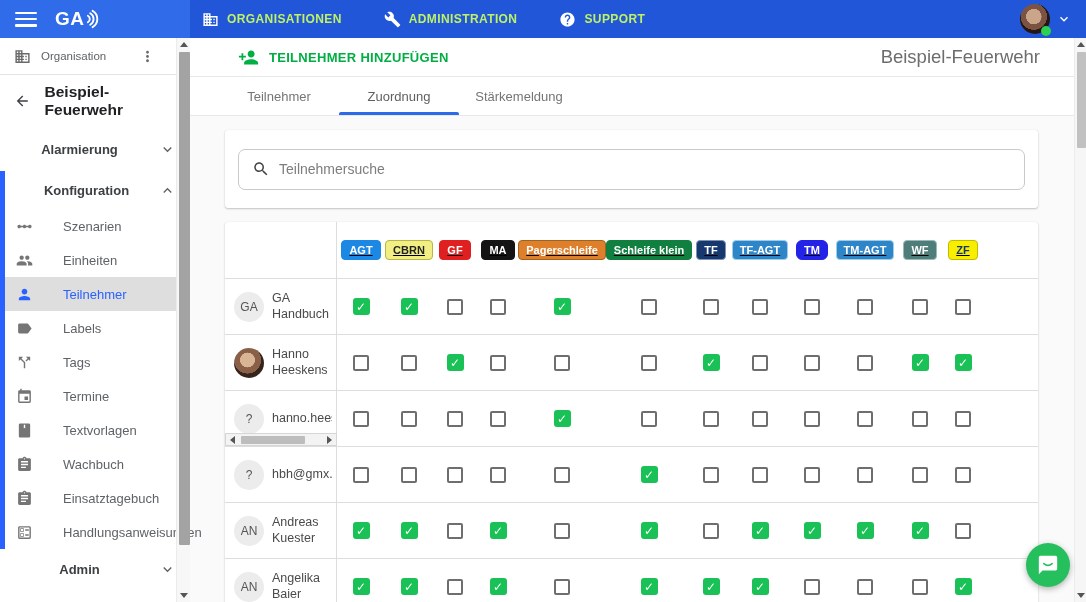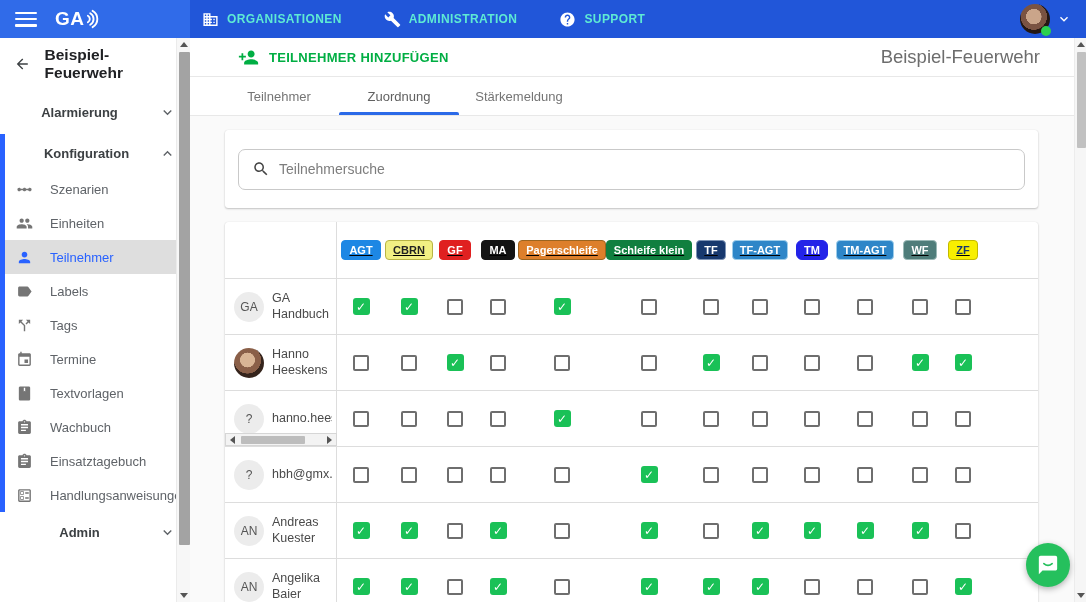--- a/index.html
+++ b/index.html
@@ -8,21 +8,21 @@
 
   
   .topbar { position:absolute; left:0; top:0; width:1086px; height:38px; display:flex; z-index:50; }
   .topbar-left { width:190px; height:38px; background:#306be9; display:flex; align-items:center; padding-left:15px; gap:18px; flex:none; }
   .topbar-main { flex:1; height:38px; background:#2156d9; display:flex; align-items:center; padding-left:12px; }
   .hamburger { width:22px; height:15px; display:flex; flex-direction:column; justify-content:space-between; cursor:pointer; background:none; border:none; }
   .hamburger span { display:block; height:2.6px; background:#fff; border-radius:1px; }
   .logo { display:flex; align-items:center; color:#fff; font-weight:bold; font-size:19px; letter-spacing:.5px; }
   .logo svg { margin-left:1px; }
   .topnav { display:flex; align-items:center; gap:42px; }
-  .topnav-item { display:flex; align-items:center; gap:8px; color:#5eead4; font-size:12px; font-weight:bold; letter-spacing:.4px; cursor:pointer; background:none; border:none; }
+  .topnav-item { display:flex; align-items:center; gap:8px; color:#bef264; font-size:12px; font-weight:bold; letter-spacing:.4px; cursor:pointer; background:none; border:none; }
   .topnav-item svg { width:17px; height:17px; fill:#fff; }
   .topbar-right { margin-left:auto; display:flex; align-items:center; gap:6px; padding-right:14px; }
   .avatar { width:30px; height:30px; border-radius:50%; position:relative; background:radial-gradient(circle at 46% 42%, #caa58a 0 32%, #7a5342 33% 55%, #241713 56%); flex:none; cursor:pointer; }
   .avatar .status-dot { position:absolute; right:-1px; bottom:-2px; width:10px; height:10px; border-radius:50%; background:#2bd14f; }
   .chev { width:16px; height:16px; fill:#fff; cursor:pointer; }
 
   
   .sidebar { position:absolute; left:0; top:38px; width:176px; height:564px; background:#fff; z-index:20; }
   .org-row { height:37px; display:flex; align-items:center; padding:0 10px 0 14px; border-bottom:1px solid #e4e4e4; cursor:pointer; }
   .org-row svg { width:17px; height:17px; fill:#6a6a6a; margin-right:10px; }
@@ -30,21 +30,21 @@
   .kebab { width:16px; height:16px; fill:#5f6368; cursor:pointer; }
   .back-row { height:52px; display:flex; align-items:center; padding-left:14px; gap:14px; cursor:pointer; }
   .back-row svg { width:18px; height:18px; fill:#3c4043; }
   .back-title { font-size:15.5px; font-weight:bold; color:#202124; }
   .side-section-header { height:44px; display:flex; align-items:center; padding:0 0; cursor:pointer;text-align:center; }
   .side-section-header.sm { height:38px; }
   .side-section-label { font-size:13px; font-weight:bold; color:#3c4043; flex:1; }
   .side-section-header svg { width:17px; height:17px; fill:#5f6368; }
   .konfig-section { border-left:5px solid #2962ff; }
   .konfig-section .side-section-header { padding-left:9px; }
-  .side-item { height:34px; display:flex; align-items:center; padding-left:11px; gap:17px; cursor:pointer; }
+  .side-item { height:34px; display:flex; align-items:center; padding-left:11px; gap:30px; cursor:pointer; }
   .side-item svg { width:17px; height:17px; fill:#757575; flex:none; }
   .side-item .lbl { font-size:13px; color:#5f6368; white-space:nowrap; }
   .side-item.active { background:#dedede; }
   .side-item.active svg { fill:#2962ff; }
   .side-item.active .lbl { color:#2962ff; }
   .admin-header { height:40px; }
 
   
   .side-scroll { position:absolute; left:176px; top:38px; width:14px; height:564px; background:#f7f7f7; border-left:1px solid #ebebeb; z-index:21; }
   .side-scroll .thumb { position:absolute; left:1.5px; top:14px; width:11px; height:493px; background:#a3a3a3; border-radius:1px; }
@@ -146,20 +146,29 @@
         <span class="status-dot"></span>
       </div>
       <svg class="chev" viewBox="0 0 24 24">
           <path d="M16.59 8.59L12 13.17 7.41 8.59 6 10l6 6 6-6z"></path>
         </svg>
     </div>
   </div>
 </header>
 
 <aside class="sidebar">
+  <div class="org-row">
+    <svg viewBox="0 0 24 24">
+        <path d="M12 7V3H2v18h20V7H12zM6 19H4v-2h2v2zm0-4H4v-2h2v2zm0-4H4V9h2v2zm0-4H4V5h2v2zm4 12H8v-2h2v2zm0-4H8v-2h2v2zm0-4H8V9h2v2zm0-4H8V5h2v2zm10 12h-8v-2h2v-2h-2v-2h2v-2h-2V9h8v10zm-2-8h-2v2h2v-2zm0 4h-2v2h2v-2z"></path>
+      </svg>
+    <span class="org-label">Organisation</span>
+    <svg class="kebab" viewBox="0 0 24 24">
+        <path d="M12 8c1.1 0 2-.9 2-2s-.9-2-2-2-2 .9-2 2 .9 2 2 2zm0 2c-1.1 0-2 .9-2 2s.9 2 2 2 2-.9 2-2-.9-2-2-2zm0 6c-1.1 0-2 .9-2 2s.9 2 2 2 2-.9 2-2-.9-2-2-2z"></path>
+      </svg>
+  </div>
   <div class="back-row">
     <svg viewBox="0 0 24 24">
         <path d="M20 11H7.83l5.59-5.59L12 4l-8 8 8 8 1.41-1.41L7.83 13H20v-2z"></path>
       </svg>
     <span class="back-title">Beispiel-Feuerwehr</span>
   </div>
   <div class="side-section-header">
     <span class="side-section-label">Alarmierung</span>
     <svg viewBox="0 0 24 24">
         <path d="M16.59 8.59L12 13.17 7.41 8.59 6 10l6 6 6-6z"></path>

